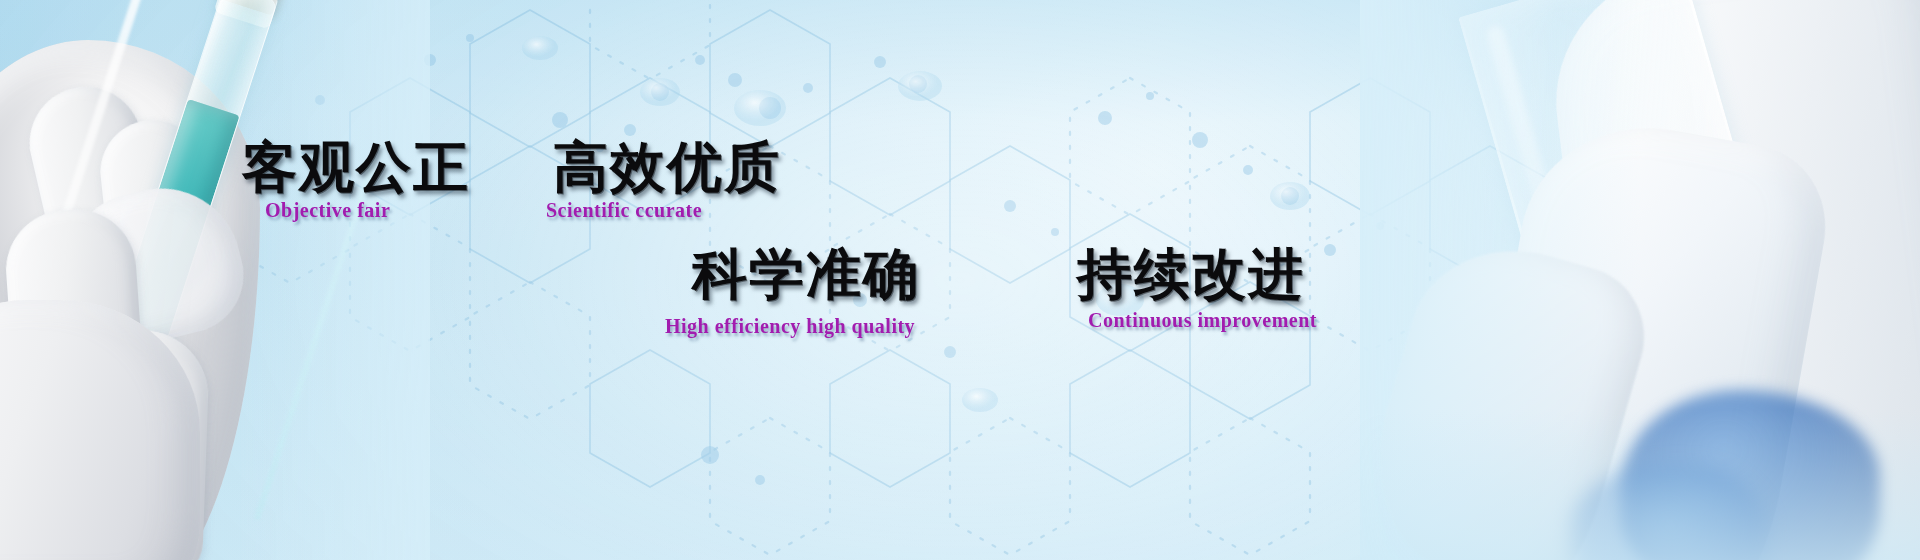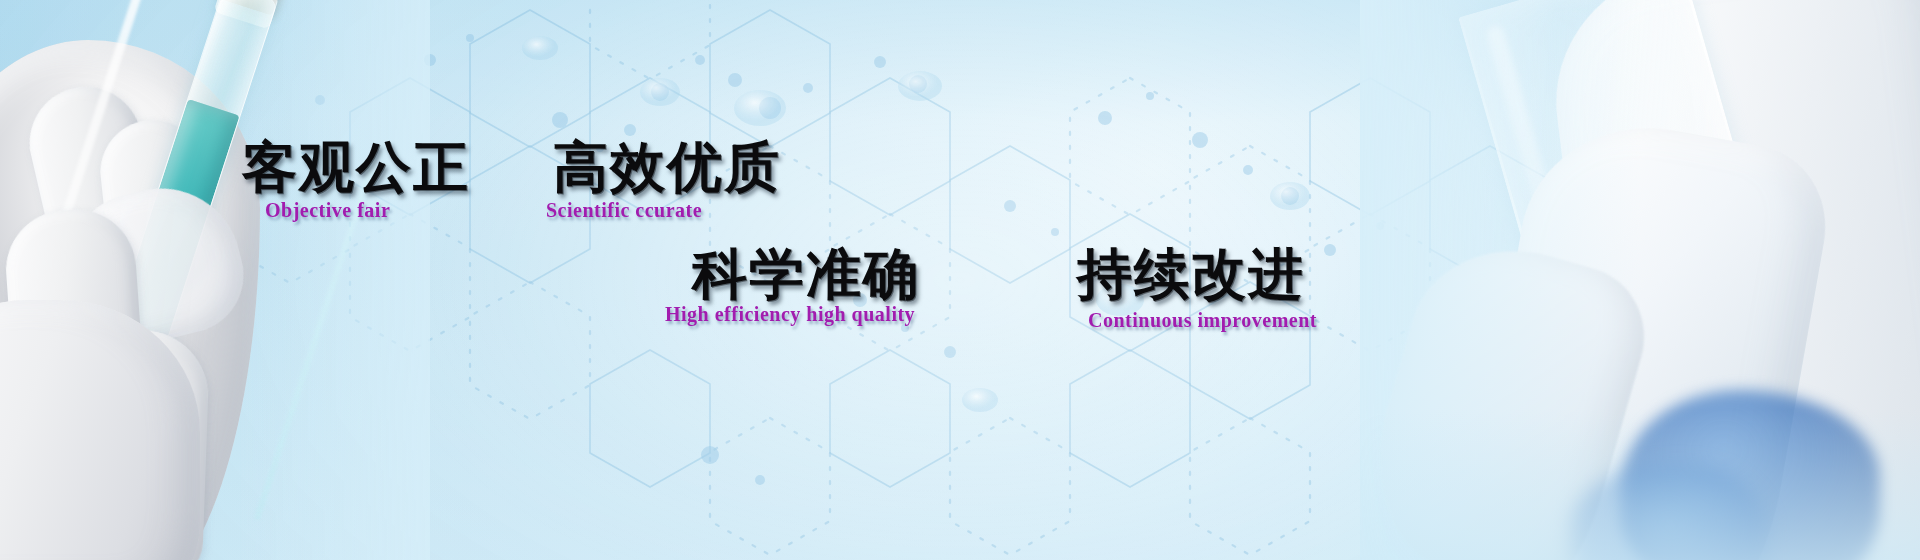--- a/index.html
+++ b/index.html
@@ -364,21 +364,21 @@
   }
 
   
   #cn-1 { left: 242px; top: 140px; }
   #cn-2 { left: 553px; top: 140px; }
   #en-1 { left: 265px; top: 200px; }
   #en-2 { left: 546px; top: 200px; }
   
   #cn-3 { left: 692px; top: 247px; }
   #cn-4 { left: 1077px; top: 247px; }
-  #en-3 { left: 665px; top: 304px; text-align: center; }
+  #en-3 { left: 665px; top: 316px; text-align: center; }
   #en-4 { left: 1045px; top: 310px; margin-left: 43px; }
 </style>
 </head>
 <body>
 
 <div id="banner">
 
   <div class="bg-base"></div>
   <div class="bg-tint-left"></div>
   <div class="bg-tint-top"></div>

